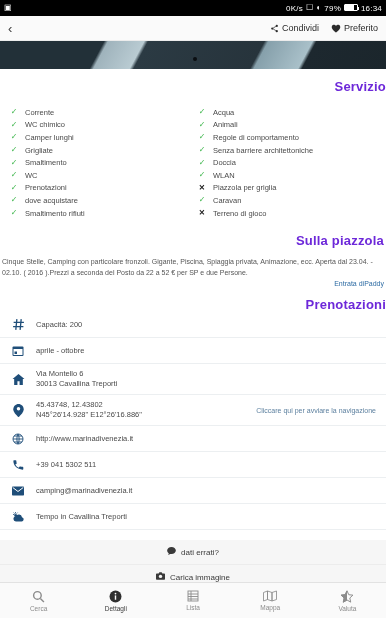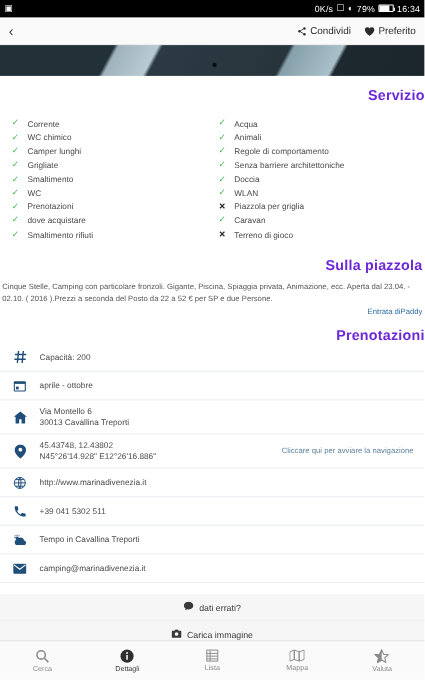--- a/index.html
+++ b/index.html
@@ -293,37 +293,37 @@
         <div class="info-row">
           <div class="info-icon">
             <svg width="12" height="12" viewBox="0 0 24 24" fill="#1f4e79">
               <path d="M6.6 10.8a15 15 0 006.6 6.6l2.2-2.2a1.3 1.3 0 011.3-.3c1.4.5 3 .7 4.6.7.7 0 1.3.6 1.3 1.3V20c0 .7-.6 1.3-1.3 1.3C10.6 21.3 2.7 13.4 2.7 3.7 2.7 3 3.3 2.4 4 2.4h3.4C8.1 2.4 8.7 3 8.7 3.7c0 1.6.2 3.2.7 4.6.1.5 0 1-.3 1.3l-2.5 1.2z"></path>
             </svg>
           </div>
           <div class="info-text"><span>+39 041 5302 511</span></div>
         </div>
         <div class="info-row">
           <div class="info-icon">
+            <svg width="12" height="10" viewBox="0 0 24 18" fill="#1f4e79">
+              <rect width="24" height="18" rx="1.5"></rect>
+              <path d="M1.5 2L12 10 22.5 2" stroke="#fff" stroke-width="2" fill="none"></path>
+            </svg>
+          </div>
+          <div class="info-text"><span>camping@marinadivenezia.it</span></div>
+        </div>
+        <div class="info-row">
+          <div class="info-icon">
             <svg width="13" height="12" viewBox="0 0 26 22" fill="#1f4e79">
               <path d="M7 1v3M2 6h3M3.2 2.2l2 2M11.2 2.2l-2 2" stroke="#1f4e79" stroke-width="1.6"></path>
               <circle cx="7.5" cy="8" r="3"></circle>
               <path d="M18 20H8a5 5 0 01-.3-10A6.5 6.5 0 0120 11.5a4.3 4.3 0 01-2 8.5z"></path>
             </svg>
           </div>
           <div class="info-text"><span>Tempo in Cavallina Treporti</span></div>
         </div>
-        <div class="info-row">
-          <div class="info-icon">
-            <svg width="12" height="10" viewBox="0 0 24 18" fill="#1f4e79">
-              <rect width="24" height="18" rx="1.5"></rect>
-              <path d="M1.5 2L12 10 22.5 2" stroke="#fff" stroke-width="2" fill="none"></path>
-            </svg>
-          </div>
-          <div class="info-text"><span>camping@marinadivenezia.it</span></div>
-        </div>
       </div>
   </div>
 
   <div class="btn-stack">
     <div class="flat-btn">
       <span>
         <svg width="9" height="8" viewBox="0 0 24 22" fill="#3a3a3a">
           <path d="M12 0C5.4 0 0 4.3 0 9.6c0 3 1.8 5.7 4.5 7.5L3 22l5.6-3a15 15 0 003.4.4c6.6 0 12-4.3 12-9.6S18.6 0 12 0z"></path>
         </svg>
       </span>

